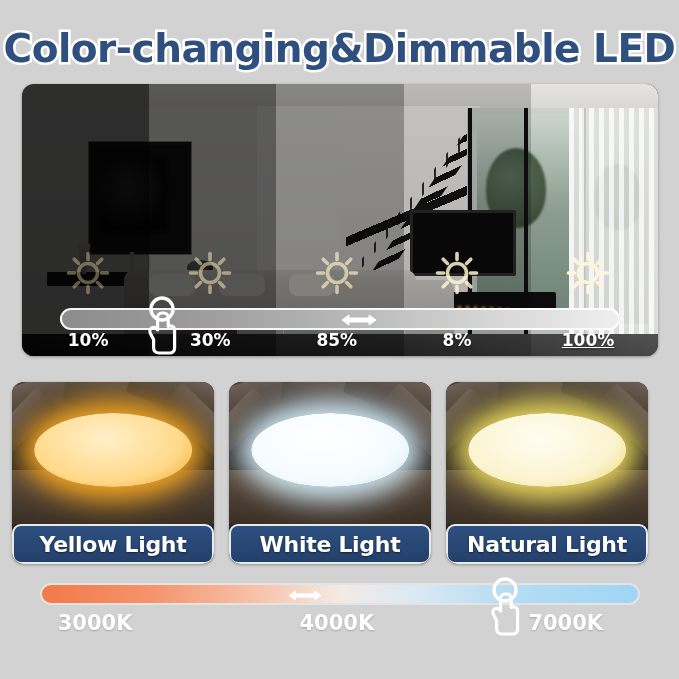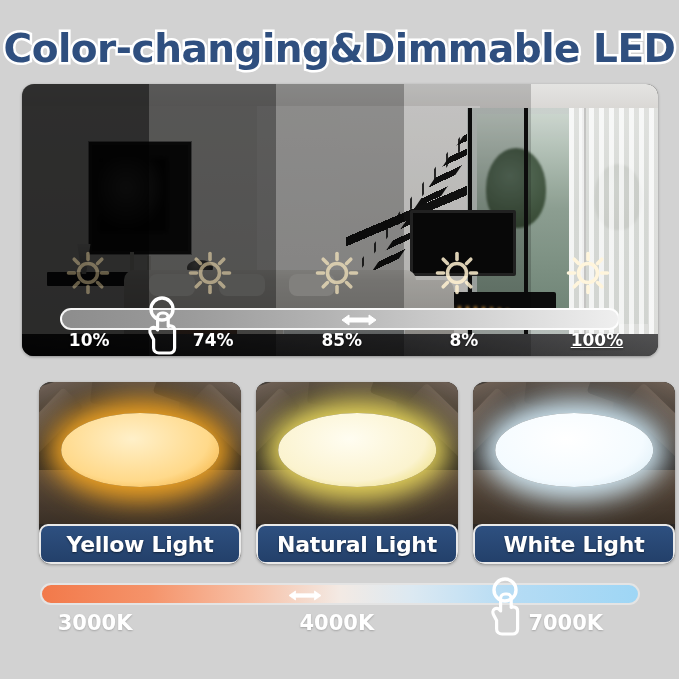--- a/index.html
+++ b/index.html
@@ -111,31 +111,31 @@
     background:linear-gradient(90deg,#8d8d8d 0%,#9a9a9a 22%,#b4b4b4 48%,#d2d2d2 74%,#efefef 100%);
     border:2px solid rgba(255,255,255,.9);
     box-sizing:border-box;
   }
   .dim-arrow{
     position:absolute;top:229px;width:38px;height:14px;transform:translateX(-50%);
   }
   .dim-arrow svg{width:100%;height:100%;}
   .hand{position:absolute;width:40px;height:62px;transform:translateX(-50%);}
   .hand svg{width:100%;height:100%;}
-  .dim-labels{position:absolute;left:0;top:246px;width:100%;height:19px;padding-left:10px;}
+  .dim-labels{position:absolute;left:0;top:246px;width:100%;height:19px;}
   .dim-label{
     position:absolute;top:0;transform:translateX(-50%);
     color:#fff;font-weight:bold;font-size:17px;
     font-family:"DejaVu Sans",sans-serif;
     text-shadow:0 1px 2px rgba(0,0,0,.55);white-space:nowrap;
   }
 
   
   .cards{
-    position:absolute;left:39px;top:382px;width:636px;height:182px;
+    position:absolute;left:12px;top:382px;width:636px;height:182px;
     display:flex;justify-content:space-between;
   }
   .card{
     width:202px;height:182px;border-radius:12px;overflow:hidden;position:relative;
     background:#2b2724;box-shadow:0 1px 3px rgba(0,0,0,.3);
   }
   .card-photo{position:absolute;left:0;top:0;width:100%;height:142px;overflow:hidden;
     background:linear-gradient(180deg,#46403a 0%,#2e2925 45%,#241f1c 100%);}
   .fan-blade{position:absolute;background:linear-gradient(180deg,#6e6055,#3d352e);}
   .fb1{left:-6%;top:-4%;width:48%;height:26%;transform:rotate(-18deg);border-radius:4px;}
@@ -322,21 +322,21 @@
                C14.2 31.6 11.6 30.6 9.6 31.8 C7.6 33 7.4 35.8 8.8 38.2
                L11.6 43.4 L11.6 52 C11.6 55 14 57 17 57 L27.6 57
                C30.6 57 32.6 55 32.6 52 L32.6 34
                C32.6 31.6 30.8 29.8 28.4 29.8 C27.6 29.8 26.8 30 26.2 30.4
                L26.2 21.6 C26.2 19 24.4 17 21.8 17 Z" fill="none" stroke="#ffffff" stroke-width="3.2" stroke-linejoin="round" stroke-linecap="round"></path>
     </svg>
   </div>
 
   <div class="dim-labels">
     <div class="dim-label" id="dl0" style="left: 10.4%;">10%</div>
-    <div class="dim-label" id="dl1" style="left: 29.6%;">74%</div>
+    <div class="dim-label" id="dl1" style="left: 29.6%;">30%</div>
     <div class="dim-label" id="dl2" style="left: 49.5%;">85%</div>
     <div class="dim-label" id="dl3" style="left: 68.4%;">8%</div>
     <div class="dim-label" id="dl4" style="left: 89%; text-decoration: underline;">100%</div>
   </div>
 </div>
 
 <div class="cards">
 
   <div class="card">
     <div class="card-photo">
@@ -355,41 +355,41 @@
   </div>
 
   <div class="card">
     <div class="card-photo">
       <div class="fan-blade fb1"></div>
         <div class="fan-blade fb2"></div>
       <div class="fan-blade fb3"></div>
         <div class="fan-blade fb4"></div>
       <div class="fan-blade fb5"></div>
       <div class="wood"></div>
-      <div class="glow" id="glow1" style="background: radial-gradient(rgb(230, 212, 90) 0%, rgba(0, 0, 0, 0) 70%); opacity: 0.85;"></div>
-      <div class="lamp" id="lamp1" style="background: radial-gradient(at 45% 35%, rgb(255, 253, 241) 0%, rgb(251, 243, 207) 62%, rgb(230, 212, 90) 100%); box-shadow: rgb(230, 212, 90) 0px 0px 26px 10px;"></div>
+      <div class="glow" id="glow2" style="background: radial-gradient(rgb(207, 230, 242) 0%, rgba(0, 0, 0, 0) 70%); opacity: 0.85;"></div>
+      <div class="lamp" id="lamp2" style="background: radial-gradient(at 45% 35%, rgb(255, 255, 255) 0%, rgb(244, 251, 255) 62%, rgb(207, 230, 242) 100%); box-shadow: rgb(207, 230, 242) 0px 0px 26px 10px;"></div>
     </div>
     <div class="card-label" style="background: linear-gradient(rgb(46, 80, 128), rgb(35, 64, 106));">
-      <span>Natural Light</span>
+      <span>White Light</span>
     </div>
   </div>
 
   <div class="card">
     <div class="card-photo">
       <div class="fan-blade fb1"></div>
         <div class="fan-blade fb2"></div>
       <div class="fan-blade fb3"></div>
         <div class="fan-blade fb4"></div>
       <div class="fan-blade fb5"></div>
       <div class="wood"></div>
-      <div class="glow" id="glow2" style="background: radial-gradient(rgb(207, 230, 242) 0%, rgba(0, 0, 0, 0) 70%); opacity: 0.85;"></div>
-      <div class="lamp" id="lamp2" style="background: radial-gradient(at 45% 35%, rgb(255, 255, 255) 0%, rgb(244, 251, 255) 62%, rgb(207, 230, 242) 100%); box-shadow: rgb(207, 230, 242) 0px 0px 26px 10px;"></div>
+      <div class="glow" id="glow1" style="background: radial-gradient(rgb(230, 212, 90) 0%, rgba(0, 0, 0, 0) 70%); opacity: 0.85;"></div>
+      <div class="lamp" id="lamp1" style="background: radial-gradient(at 45% 35%, rgb(255, 253, 241) 0%, rgb(251, 243, 207) 62%, rgb(230, 212, 90) 100%); box-shadow: rgb(230, 212, 90) 0px 0px 26px 10px;"></div>
     </div>
     <div class="card-label" style="background: linear-gradient(rgb(46, 80, 128), rgb(35, 64, 106));">
-      <span>White Light</span>
+      <span>Natural Light</span>
     </div>
   </div>
 
 </div>
 
 <div class="temp-wrap">
   <div class="temp-slider" style="background: linear-gradient(90deg, rgb(242, 121, 74) 0%, rgb(245, 147, 106) 18%, rgb(247, 192, 166) 35%, rgb(243, 234, 228) 50%, rgb(220, 233, 242) 62%, rgb(182, 220, 244) 78%, rgb(158, 214, 245) 100%);"></div>
 
   <div class="temp-arrow" id="temp-arrow" style="left: 44.5%;">
     <svg viewBox="0 0 36 13">

